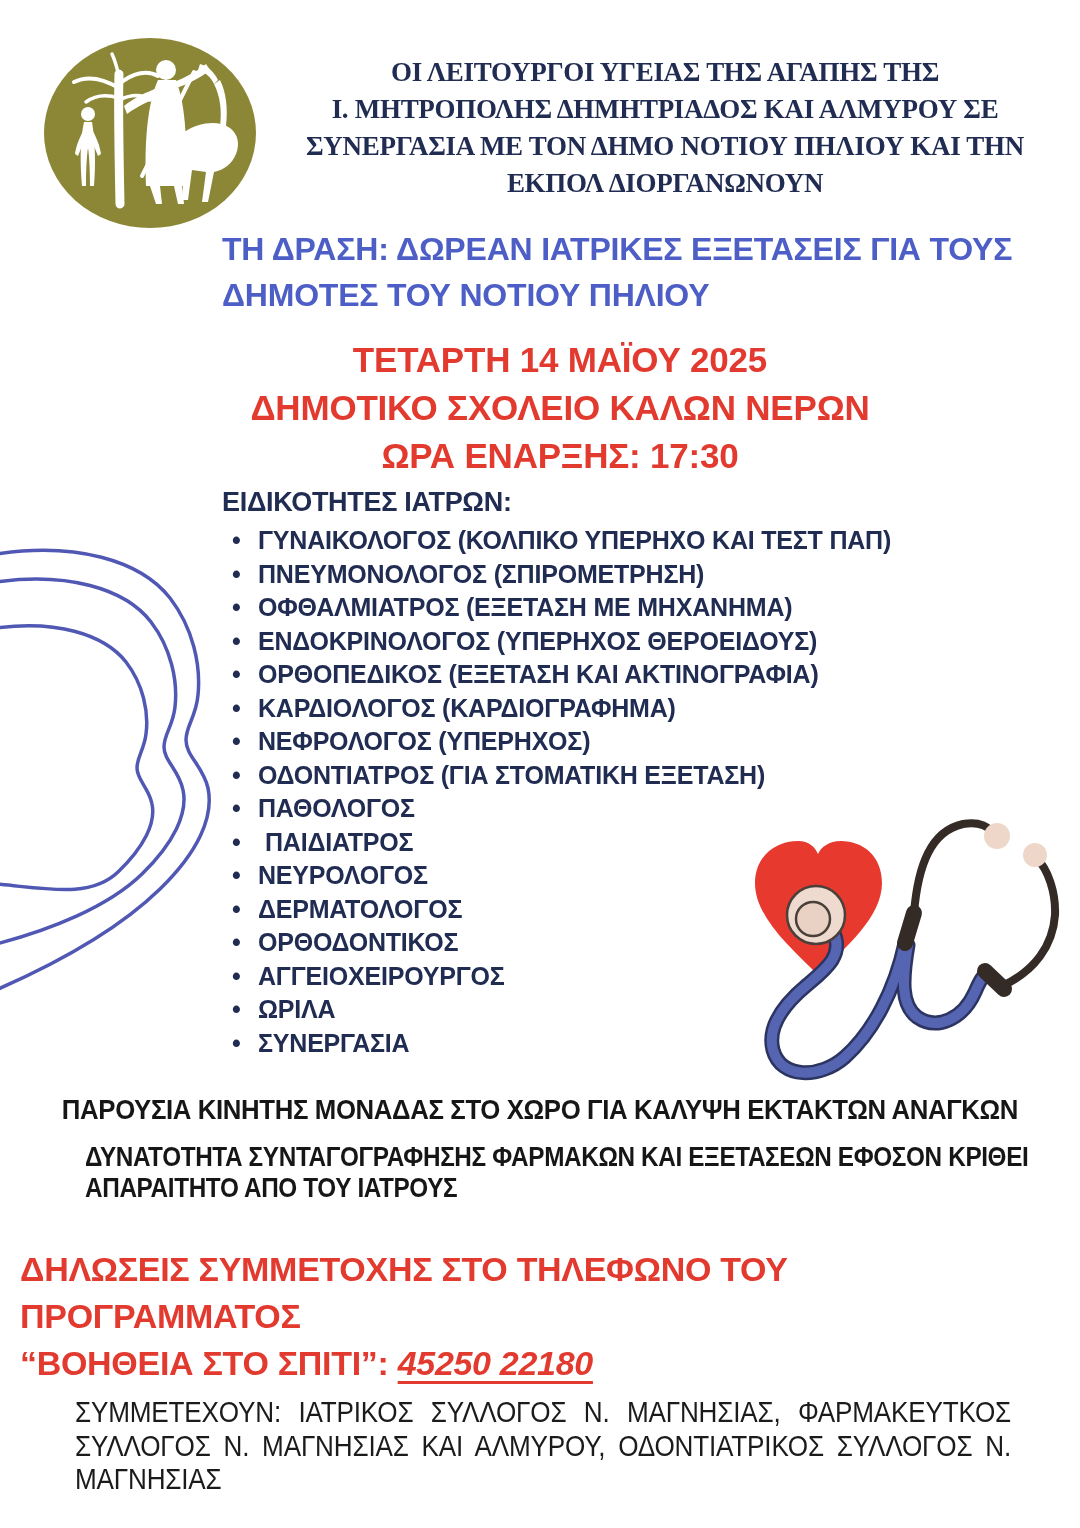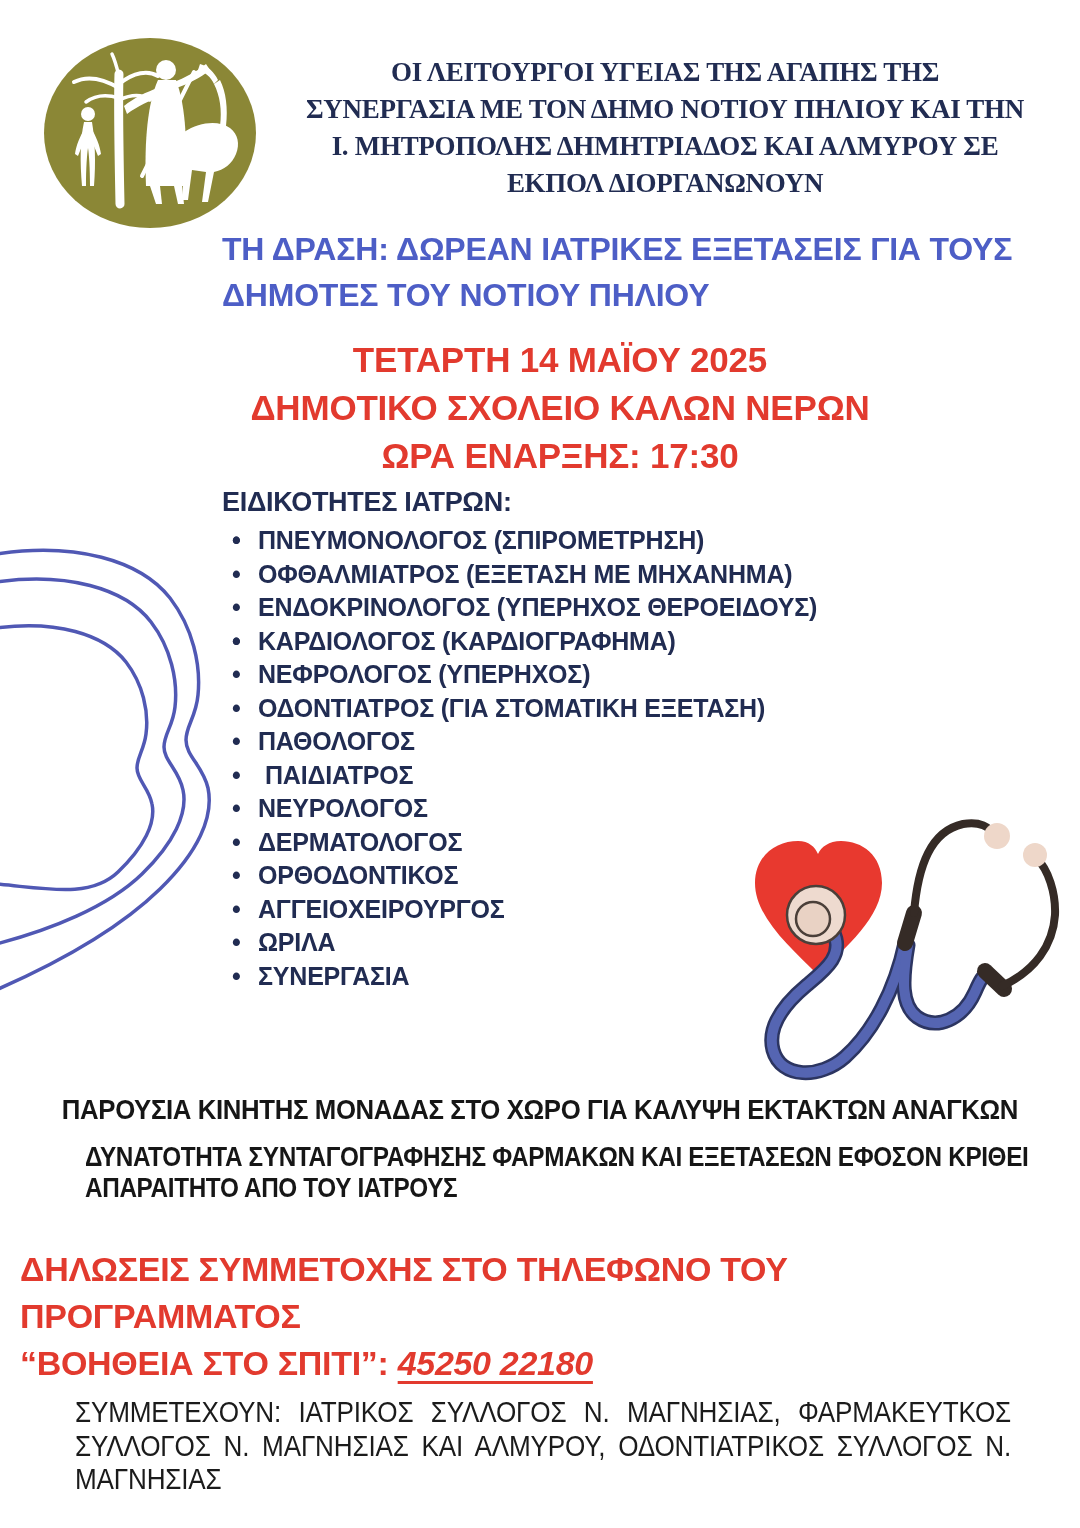--- a/index.html
+++ b/index.html
@@ -109,44 +109,44 @@
       <g fill="#ffffff">
         <path d="M142,96 C158,86 176,84 188,92 C196,98 198,108 194,118 C190,128 182,134 172,136 L166,166 L160,166 L164,136 L150,134 L146,164 L140,164 L142,132 C138,120 138,106 142,96 Z"></path>
         <path d="M184,90 C186,72 184,56 178,44 L172,48 C178,60 180,74 178,90 Z"></path>
         <path d="M176,44 C172,36 166,30 158,28 L156,34 C163,36 169,41 172,48 Z"></path>
       </g>
     </svg>
   </div>
 
   <div class="abs org-header">
     <div>ΟΙ ΛΕΙΤΟΥΡΓΟΙ ΥΓΕΙΑΣ ΤΗΣ ΑΓΑΠΗΣ ΤΗΣ</div>
+    <div>Ι. ΜΗΤΡΟΠΟΛΗΣ ΔΗΜΗΤΡΙΑΔΟΣ ΚΑΙ ΑΛΜΥΡΟΥ ΣΕ</div>
     <div>ΣΥΝΕΡΓΑΣΙΑ ΜΕ ΤΟΝ ΔΗΜΟ ΝΟΤΙΟΥ ΠΗΛΙΟΥ ΚΑΙ ΤΗΝ</div>
-    <div>Ι. ΜΗΤΡΟΠΟΛΗΣ ΔΗΜΗΤΡΙΑΔΟΣ ΚΑΙ ΑΛΜΥΡΟΥ ΣΕ</div>
     <div>ΕΚΠΟΛ ΔΙΟΡΓΑΝΩΝΟΥΝ</div>
   </div>
 
   <div class="abs action-title">
     <div>ΤΗ ΔΡΑΣΗ: ΔΩΡΕΑΝ ΙΑΤΡΙΚΕΣ ΕΞΕΤΑΣΕΙΣ ΓΙΑ ΤΟΥΣ</div>
     <div>ΔΗΜΟΤΕΣ ΤΟΥ ΝΟΤΙΟΥ ΠΗΛΙΟΥ</div>
   </div>
 
   <div class="abs event-block">
     <div>ΤΕΤΑΡΤΗ 14 ΜΑΪΟΥ 2025</div>
     <div>ΔΗΜΟΤΙΚΟ ΣΧΟΛΕΙΟ ΚΑΛΩΝ ΝΕΡΩΝ</div>
     <div>ΩΡΑ ΕΝΑΡΞΗΣ: 17:30</div>
   </div>
 
   <div class="abs spec-heading">ΕΙΔΙΚΟΤΗΤΕΣ ΙΑΤΡΩΝ:</div>
 
   <ul class="abs spec-list">
-    <li><span class="bullet">•</span></li>
+    <li><span class="bullet">•</span><span>ΓΥΝΑΙΚΟΛΟΓΟΣ (ΚΟΛΠΙΚΟ ΥΠΕΡΗΧΟ ΚΑΙ ΤΕΣΤ ΠΑΠ)</span></li>
     <li><span class="bullet">•</span><span>ΠΝΕΥΜΟΝΟΛΟΓΟΣ (ΣΠΙΡΟΜΕΤΡΗΣΗ)</span></li>
     <li><span class="bullet">•</span><span>ΟΦΘΑΛΜΙΑΤΡΟΣ (ΕΞΕΤΑΣΗ ΜΕ ΜΗΧΑΝΗΜΑ)</span></li>
     <li><span class="bullet">•</span><span>ΕΝΔΟΚΡΙΝΟΛΟΓΟΣ (ΥΠΕΡΗΧΟΣ ΘΕΡΟΕΙΔΟΥΣ)</span></li>
-    <li><span class="bullet">•</span></li>
+    <li><span class="bullet">•</span><span>ΟΡΘΟΠΕΔΙΚΟΣ (ΕΞΕΤΑΣΗ ΚΑΙ ΑΚΤΙΝΟΓΡΑΦΙΑ)</span></li>
     <li><span class="bullet">•</span><span>ΚΑΡΔΙΟΛΟΓΟΣ (ΚΑΡΔΙΟΓΡΑΦΗΜΑ)</span></li>
     <li><span class="bullet">•</span><span>ΝΕΦΡΟΛΟΓΟΣ (ΥΠΕΡΗΧΟΣ)</span></li>
     <li><span class="bullet">•</span><span>ΟΔΟΝΤΙΑΤΡΟΣ (ΓΙΑ ΣΤΟΜΑΤΙΚΗ ΕΞΕΤΑΣΗ)</span></li>
     <li><span class="bullet">•</span><span>ΠΑΘΟΛΟΓΟΣ</span></li>
     <li><span class="bullet">•</span><span style="padding-left:7px">ΠΑΙΔΙΑΤΡΟΣ</span></li>
     <li><span class="bullet">•</span><span>ΝΕΥΡΟΛΟΓΟΣ</span></li>
     <li><span class="bullet">•</span><span>ΔΕΡΜΑΤΟΛΟΓΟΣ</span></li>
     <li><span class="bullet">•</span><span>ΟΡΘΟΔΟΝΤΙΚΟΣ</span></li>
     <li><span class="bullet">•</span><span>ΑΓΓΕΙΟΧΕΙΡΟΥΡΓΟΣ</span></li>
     <li><span class="bullet">•</span><span>ΩΡΙΛΑ</span></li>

